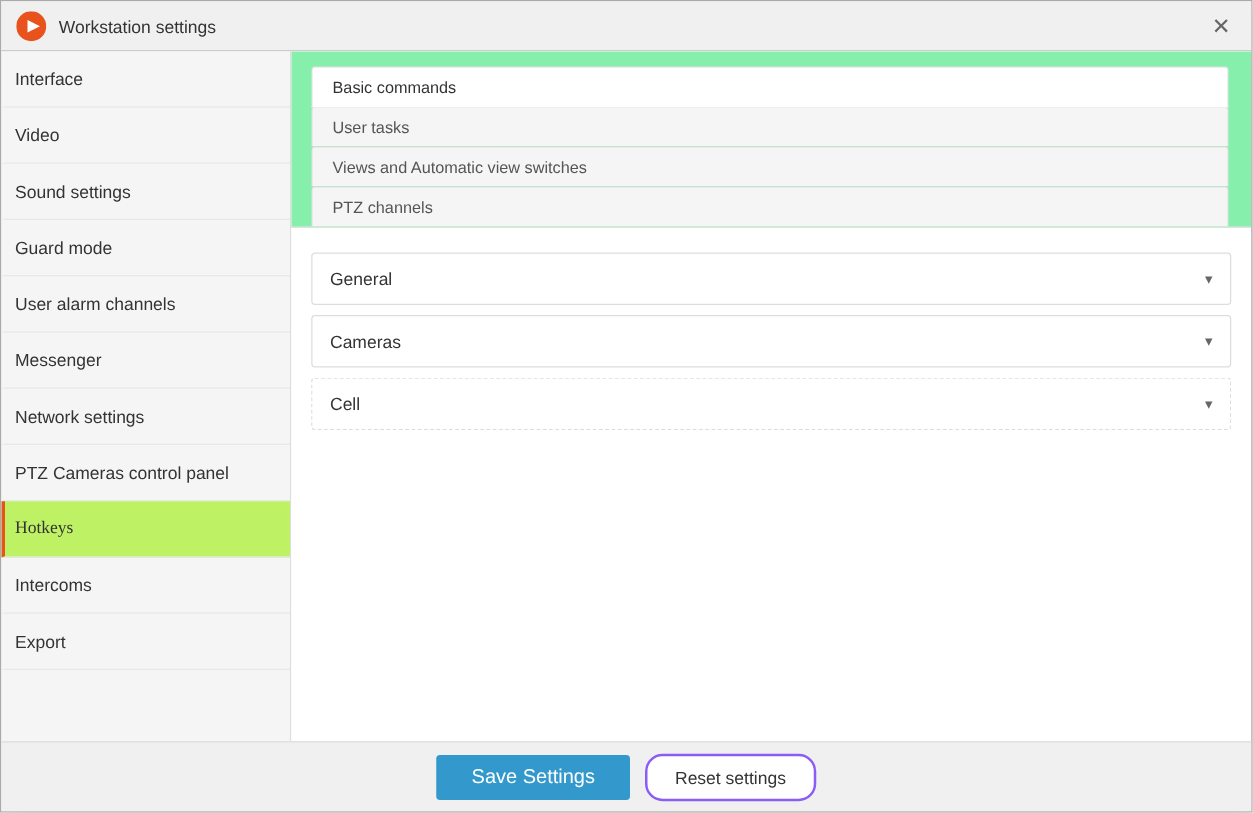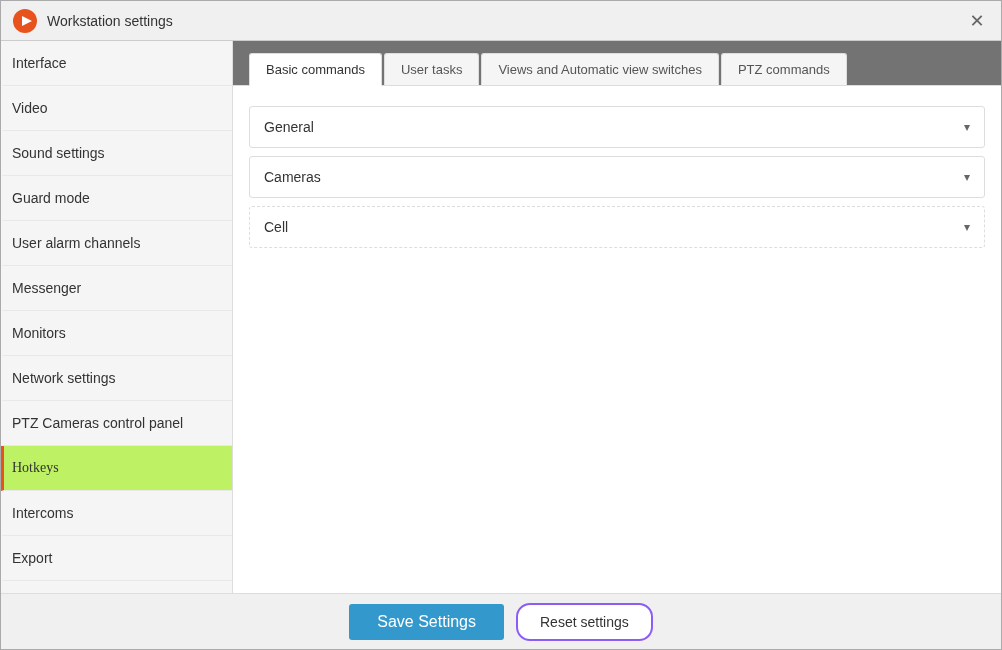--- a/index.html
+++ b/index.html
@@ -87,24 +87,25 @@
     .content-area {
       flex: 1;
       background: #fff;
       display: flex;
       flex-direction: column;
       overflow: hidden;
     }
     .tabs-bar {
       display: flex;
       border-bottom: 1px solid #ddd;
-      background: #737373;
+      background: #86efac;
       padding: 0 16px;
       padding-top: 12px;
       flex-shrink: 0;
+      flex-direction: column;
     }
     .tab {
       padding: 8px 16px;
       cursor: pointer;
       color: #555;
       font-size: 13px;
       border: 1px solid #ddd;
       border-bottom: none;
       background: #f5f5f5;
       margin-right: 2px;
@@ -193,34 +194,33 @@
 
   <div class="main-content">
 
     <div class="sidebar">
     <div class="sidebar-item">Interface</div>
         <div class="sidebar-item">Video</div>
         <div class="sidebar-item">Sound settings</div>
         <div class="sidebar-item">Guard mode</div>
         <div class="sidebar-item">User alarm channels</div>
         <div class="sidebar-item">Messenger</div>
-        <div class="sidebar-item">Monitors</div>
         <div class="sidebar-item">Network settings</div>
         <div class="sidebar-item">PTZ Cameras control panel</div>
         <div class="sidebar-item active">Hotkeys</div>
         <div class="sidebar-item">Intercoms</div>
         <div class="sidebar-item">Export</div>
       </div>
 
     <div class="content-area">
       <div class="tabs-bar">
       <div class="tab active">Basic commands</div>
           <div class="tab">User tasks</div>
           <div class="tab">Views and Automatic view switches</div>
-          <div class="tab">PTZ commands</div>
+          <div class="tab">PTZ channels</div>
         </div>
       <div class="tab-content">
       <div class="accordion-item">
             <div class="accordion-header">
               <span>General</span>
               <span class="chevron-icon">▾</span>
             </div>
           </div>
           <div class="accordion-item">
             <div class="accordion-header">

